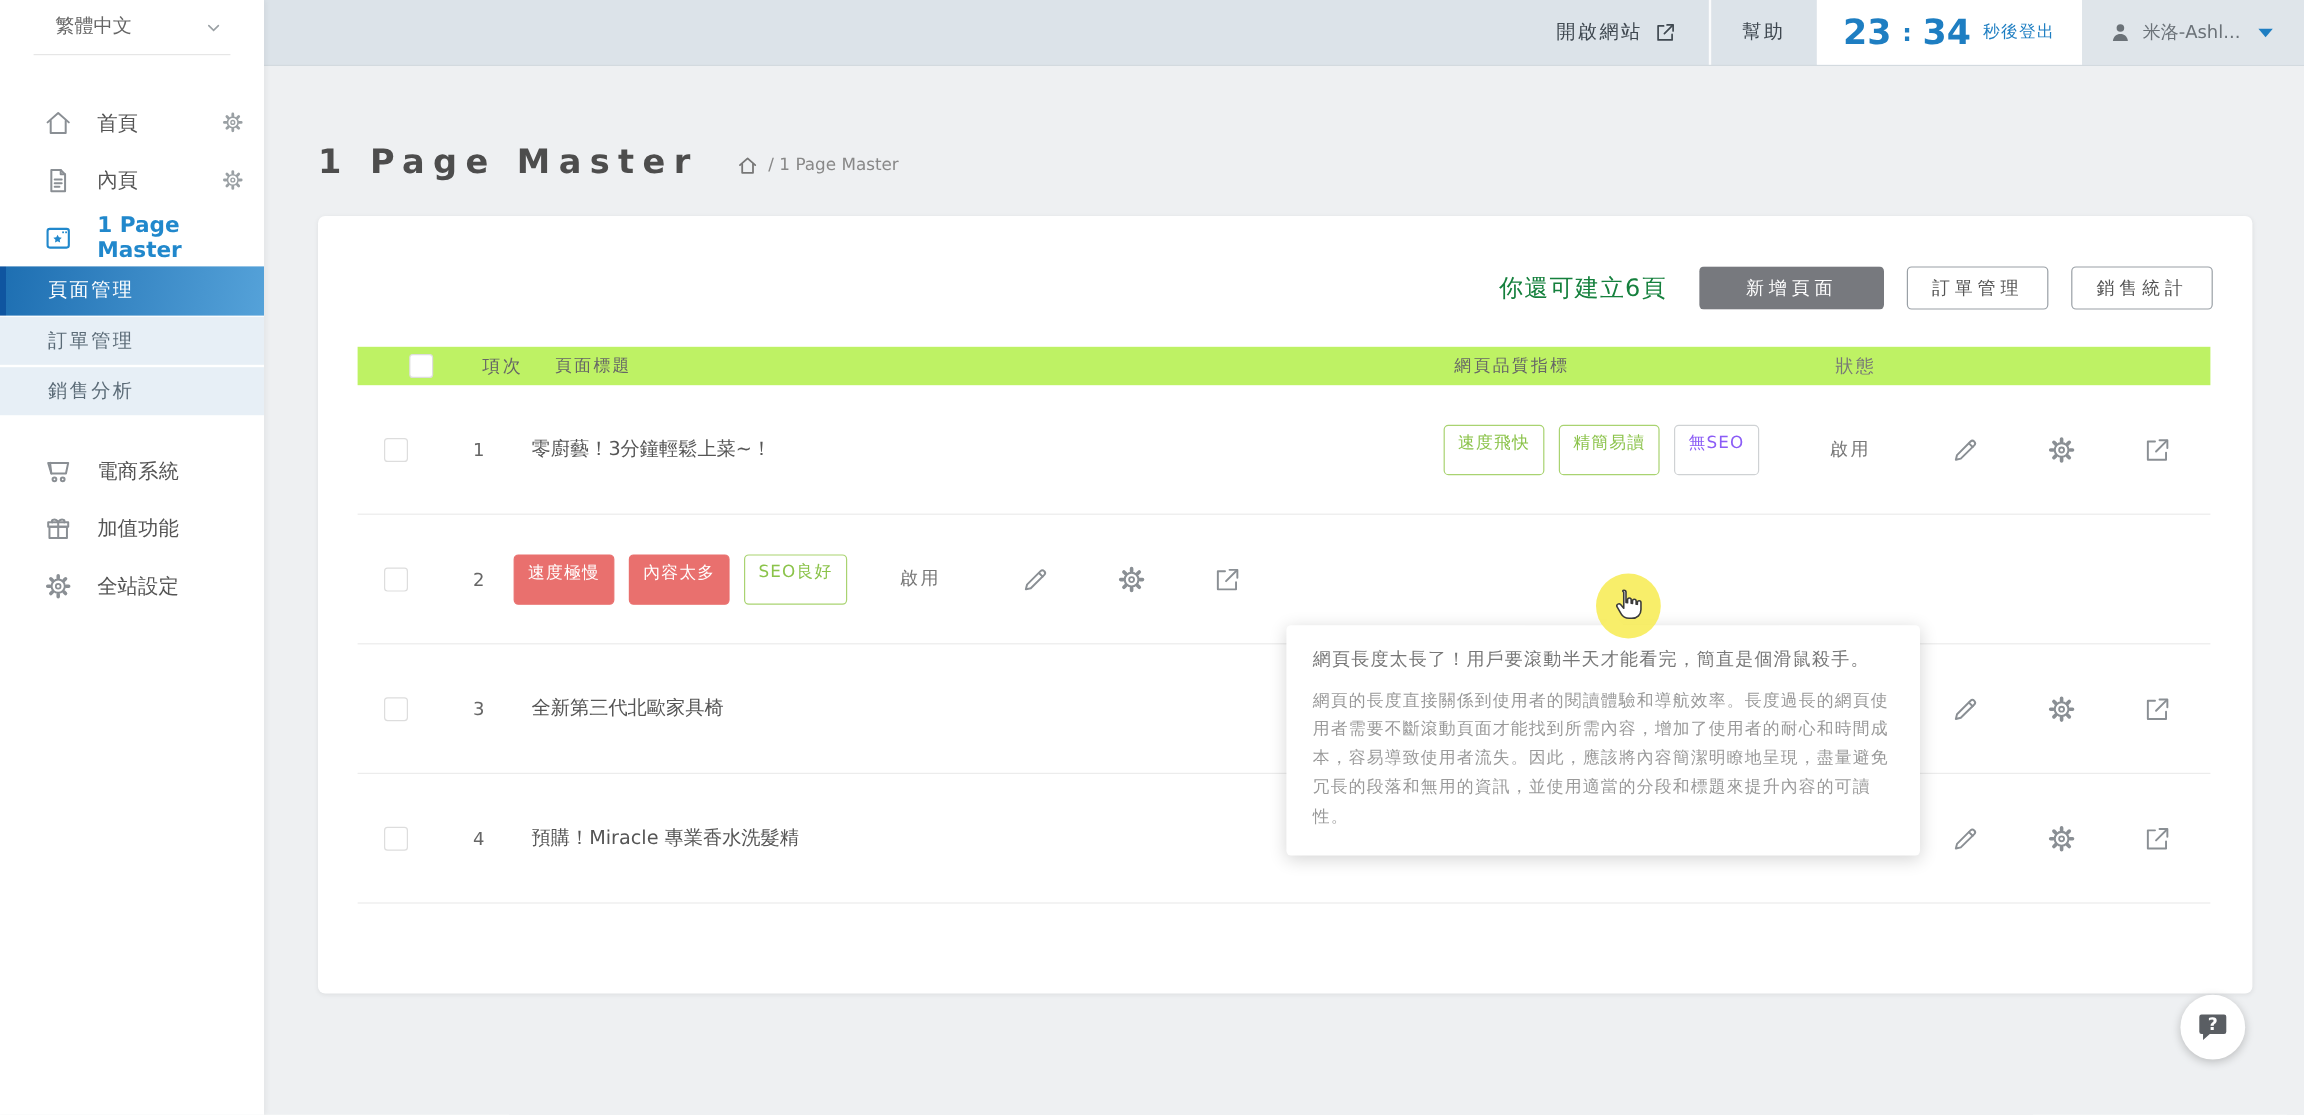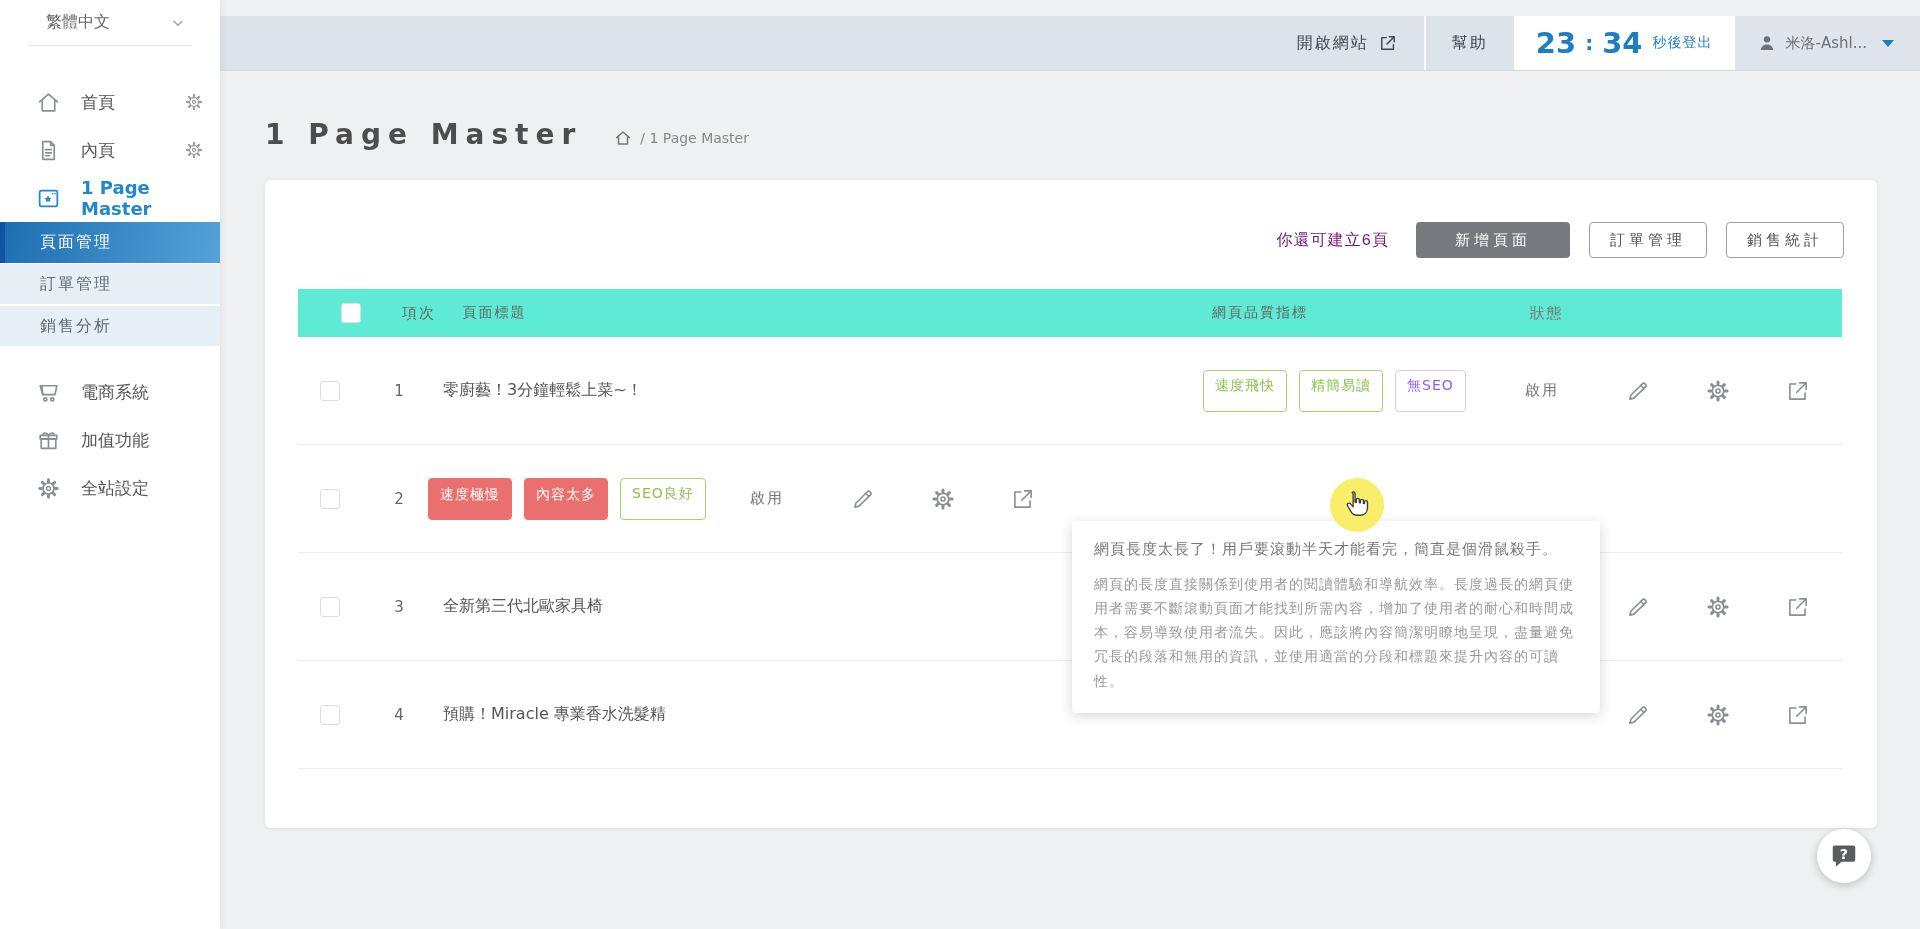--- a/index.html
+++ b/index.html
@@ -26,21 +26,21 @@
   .side-item .gear-right { position:absolute; right:16px; top:14px; }
   .side-item.pm { color:#2188cc; font-size:18px; font-weight:bold; }
   .side-sub { margin-top:0; }
   .side-sub-item { height:40px; display:flex; align-items:center; padding-left:40px; font-size:16px;
                    color:#5b6b77; background:#e7eff6; margin-bottom:2px; cursor:pointer; letter-spacing:2px; }
   .side-sub-item.active { background:linear-gradient(100deg,#1e6fb2 0%,#55a2d9 100%);
                           border-left:5px solid #0f55a0; padding-left:35px; color:#fff; height:41px; margin-bottom:1px; }
   .side-bottom { margin-top:22px; }
 
   
-  .topbar { position:absolute; left:220px; top:16px; width:1700px; height:55px; background:#dce3e9;
+  .topbar { position:absolute; left:220px; top:0; width:1700px; height:55px; background:#dce3e9;
             display:flex; justify-content:flex-end; align-items:stretch; z-index:9;
             border-bottom:1px solid rgba(0,0,0,.04); }
   .tb-sec { display:flex; align-items:center; padding:0 26px; font-size:16px; color:#3f4850;
             letter-spacing:2px; cursor:pointer; gap:9px; }
   .tb-sep { width:2px; background:rgba(255,255,255,.85); margin:0; }
   .tb-timer { background:#fff; display:flex; align-items:center; padding:0 22px; gap:7px; cursor:default; }
   .tb-timer .num { font-size:29px; font-weight:bold; color:#1e7ec2; }
   .tb-timer .colon { font-size:20px; font-weight:bold; color:#1e7ec2; margin:0 2px; }
   .tb-timer .suffix { font-size:14px; color:#1e7ec2; letter-spacing:1px; margin-left:3px; }
   .tb-user { display:flex; align-items:center; gap:9px; padding:0 26px 0 22px; background:#dfe5ea;
@@ -50,31 +50,31 @@
 
   
   .page-head { position:absolute; left:265px; top:118px; display:flex; align-items:flex-end; gap:32px; }
   .page-title { font-size:28px; font-weight:bold; color:#4d4d4d; letter-spacing:7px; }
   .breadcrumb { display:flex; align-items:center; gap:8px; padding-bottom:4px; font-size:14px; color:#888; }
 
   
   .card { position:absolute; left:265px; top:180px; width:1612px; height:648px; background:#fff;
           border-radius:6px; box-shadow:0 1px 4px rgba(0,0,0,.07); z-index:5; }
   .card-toolbar { position:absolute; right:33px; top:42px; display:flex; align-items:center; gap:19px; }
-  .quota { font-size:16px; color:#701a75; margin-right:8px; letter-spacing:1px;font-family:Liberation Mono, monospace; }
+  .quota { font-size:20px; color:#15803d; margin-right:8px; letter-spacing:1px; }
   .btn { height:36px; border-radius:4px; font-size:15px; letter-spacing:4px; padding:0 20px;
          display:flex; align-items:center; justify-content:center; cursor:pointer;
          font-family:inherit; border:1px solid transparent; }
   .btn-dark { background:#77797e; color:#fff; width:154px; }
   .btn-outline { background:#fff; border:1px solid #9aa0a6; color:#555; }
 
   
   .ptable { position:absolute; left:33px; top:109px; width:1544px; }
   .trow { display:flex; align-items:center; }
-  .thead { height:48px; background:#5eead4; font-size:14px; color:#666; letter-spacing:2px;padding-left:21px; }
+  .thead { height:32px; background:#bef264; font-size:14px; color:#666; letter-spacing:2px;padding-left:21px; }
   .tbody-row { height:108px; border-bottom:1px solid #ececec; }
   .col-check { width:72px; padding-left:22px; }
   .col-index { width:58px; text-align:center; font-size:15px; color:#666; }
   .col-title { width:775px; padding-left:15px; font-size:16px; color:#555; }
   .col-quality { width:322px; display:flex; align-items:center; }
   .col-status { width:100px; font-size:15px; color:#777; letter-spacing:2px; }
   .col-actions { width:217px; display:flex; align-items:center; gap:54px; }
   .checkbox { width:20px; height:20px; background:#fff; border:1px solid #ddd; border-radius:3px; cursor:pointer; }
   .thead .col-title { font-size:14px; color:#666; }
 

